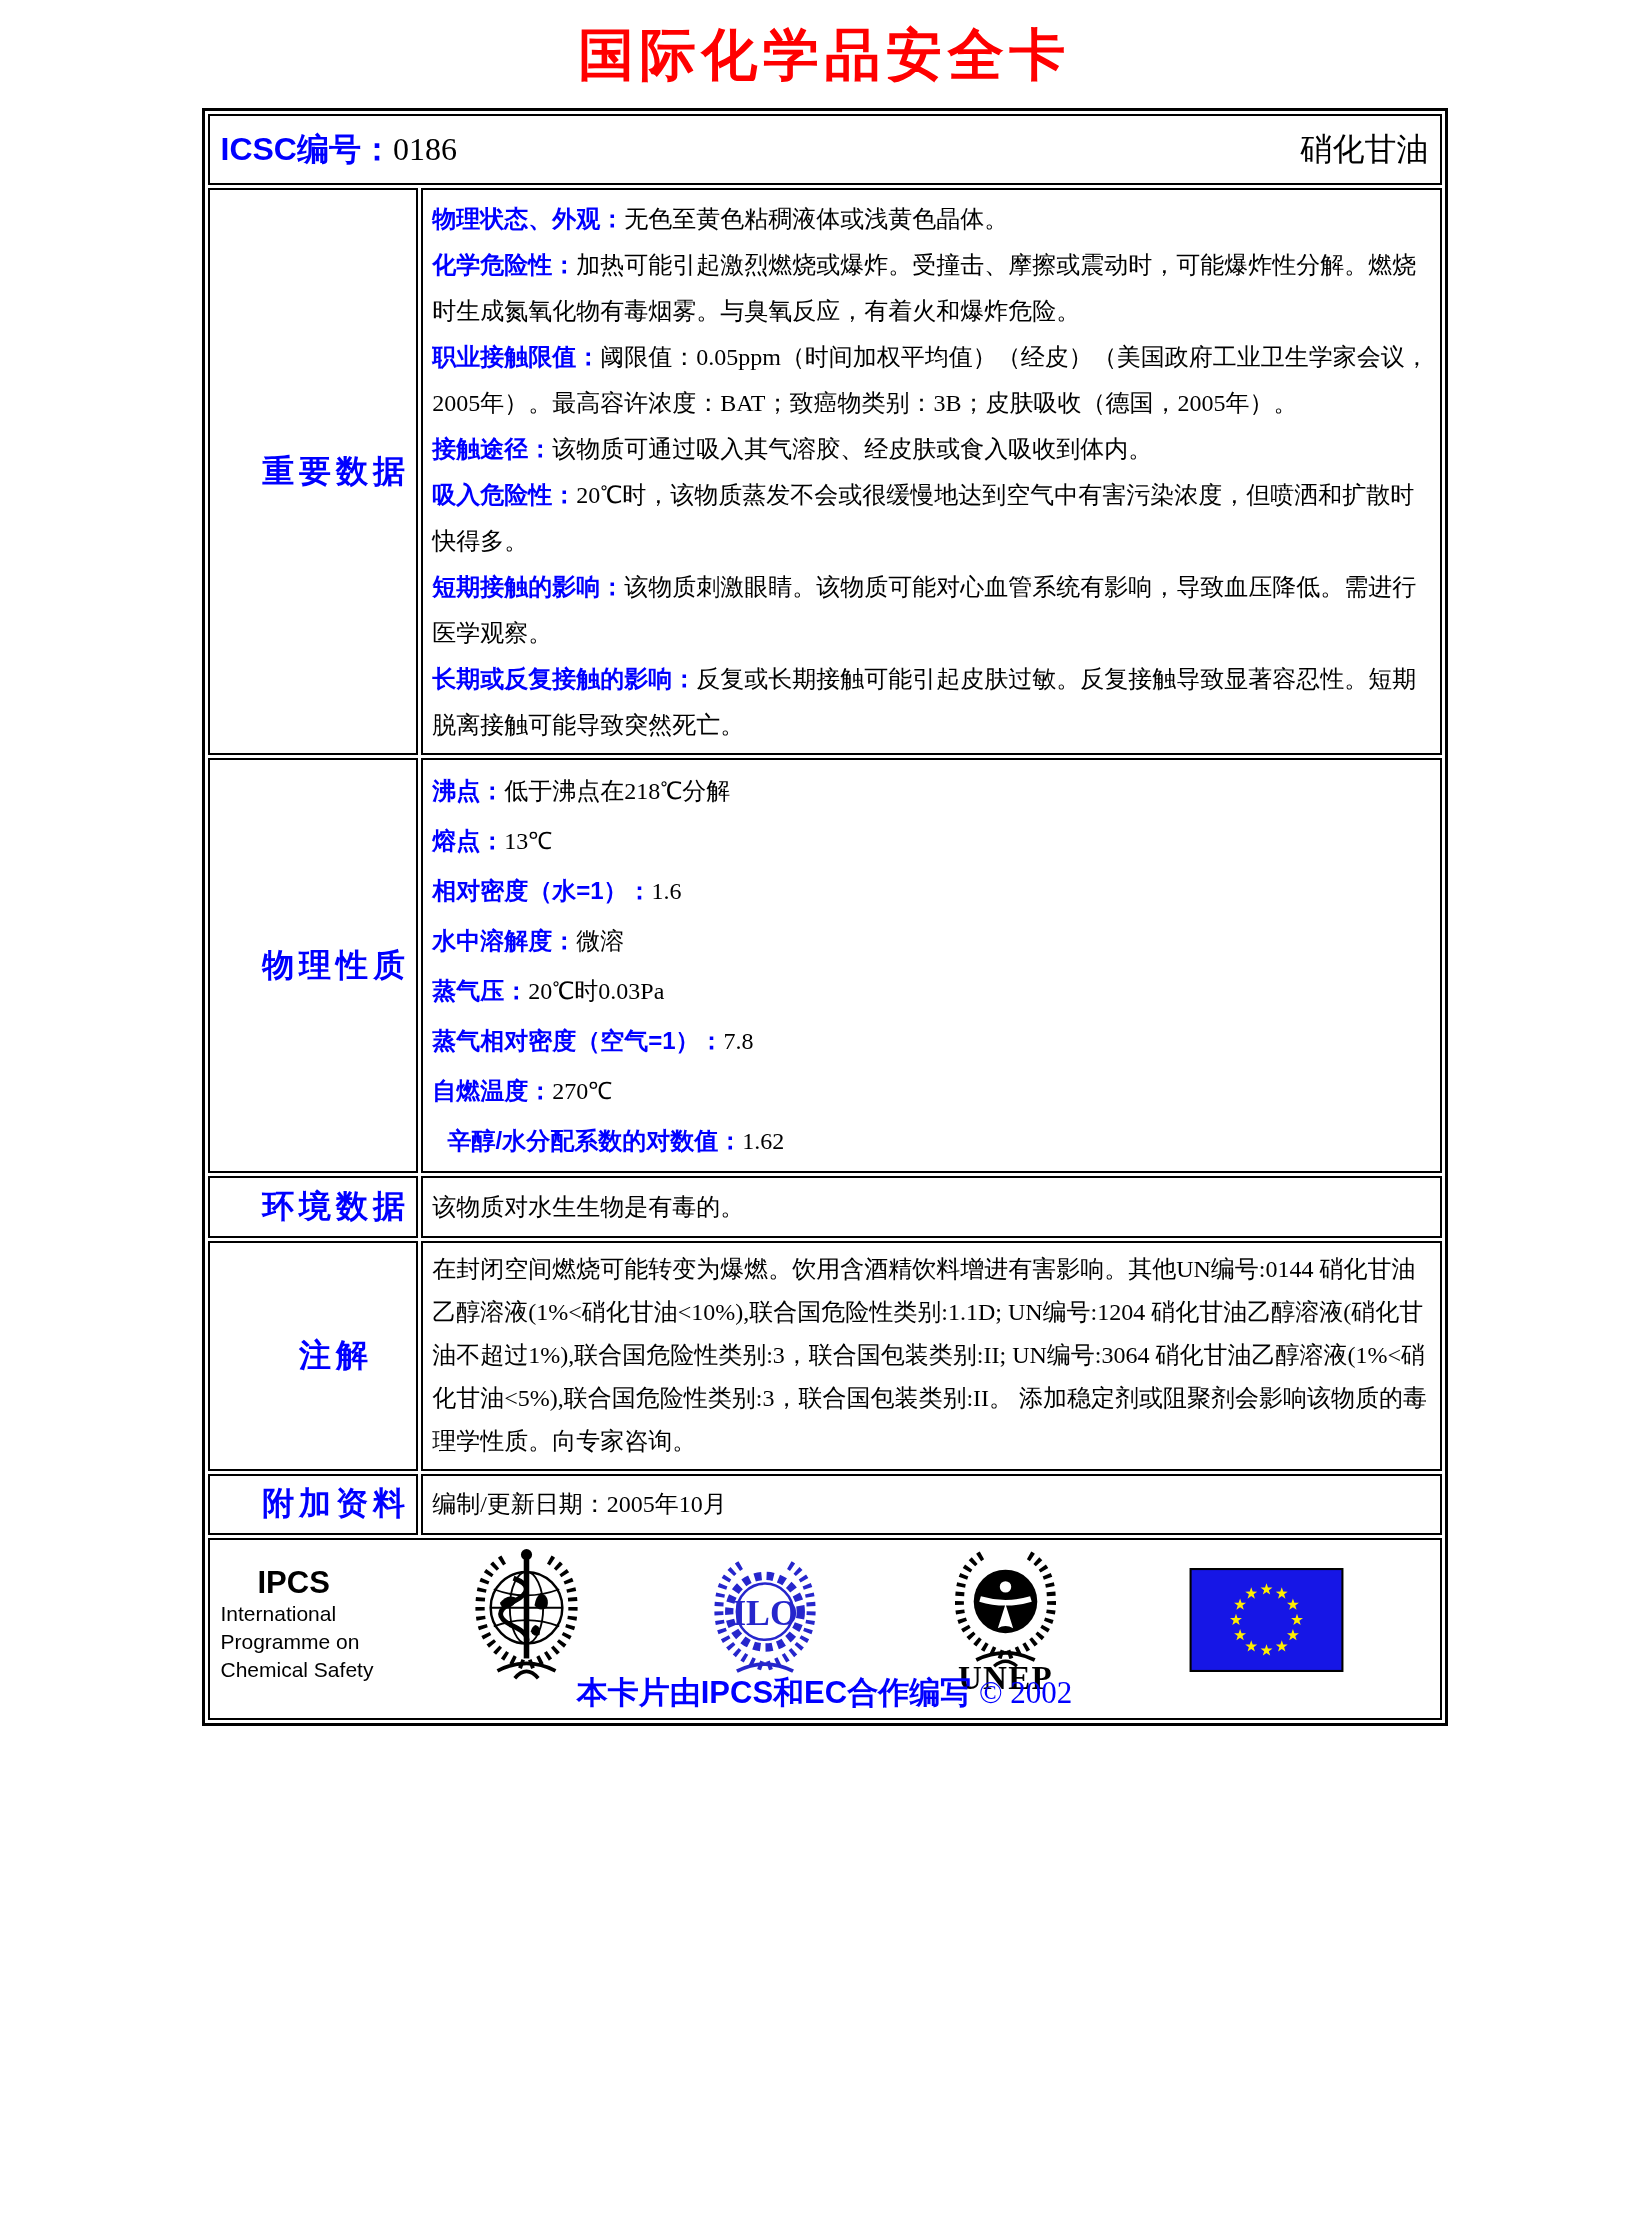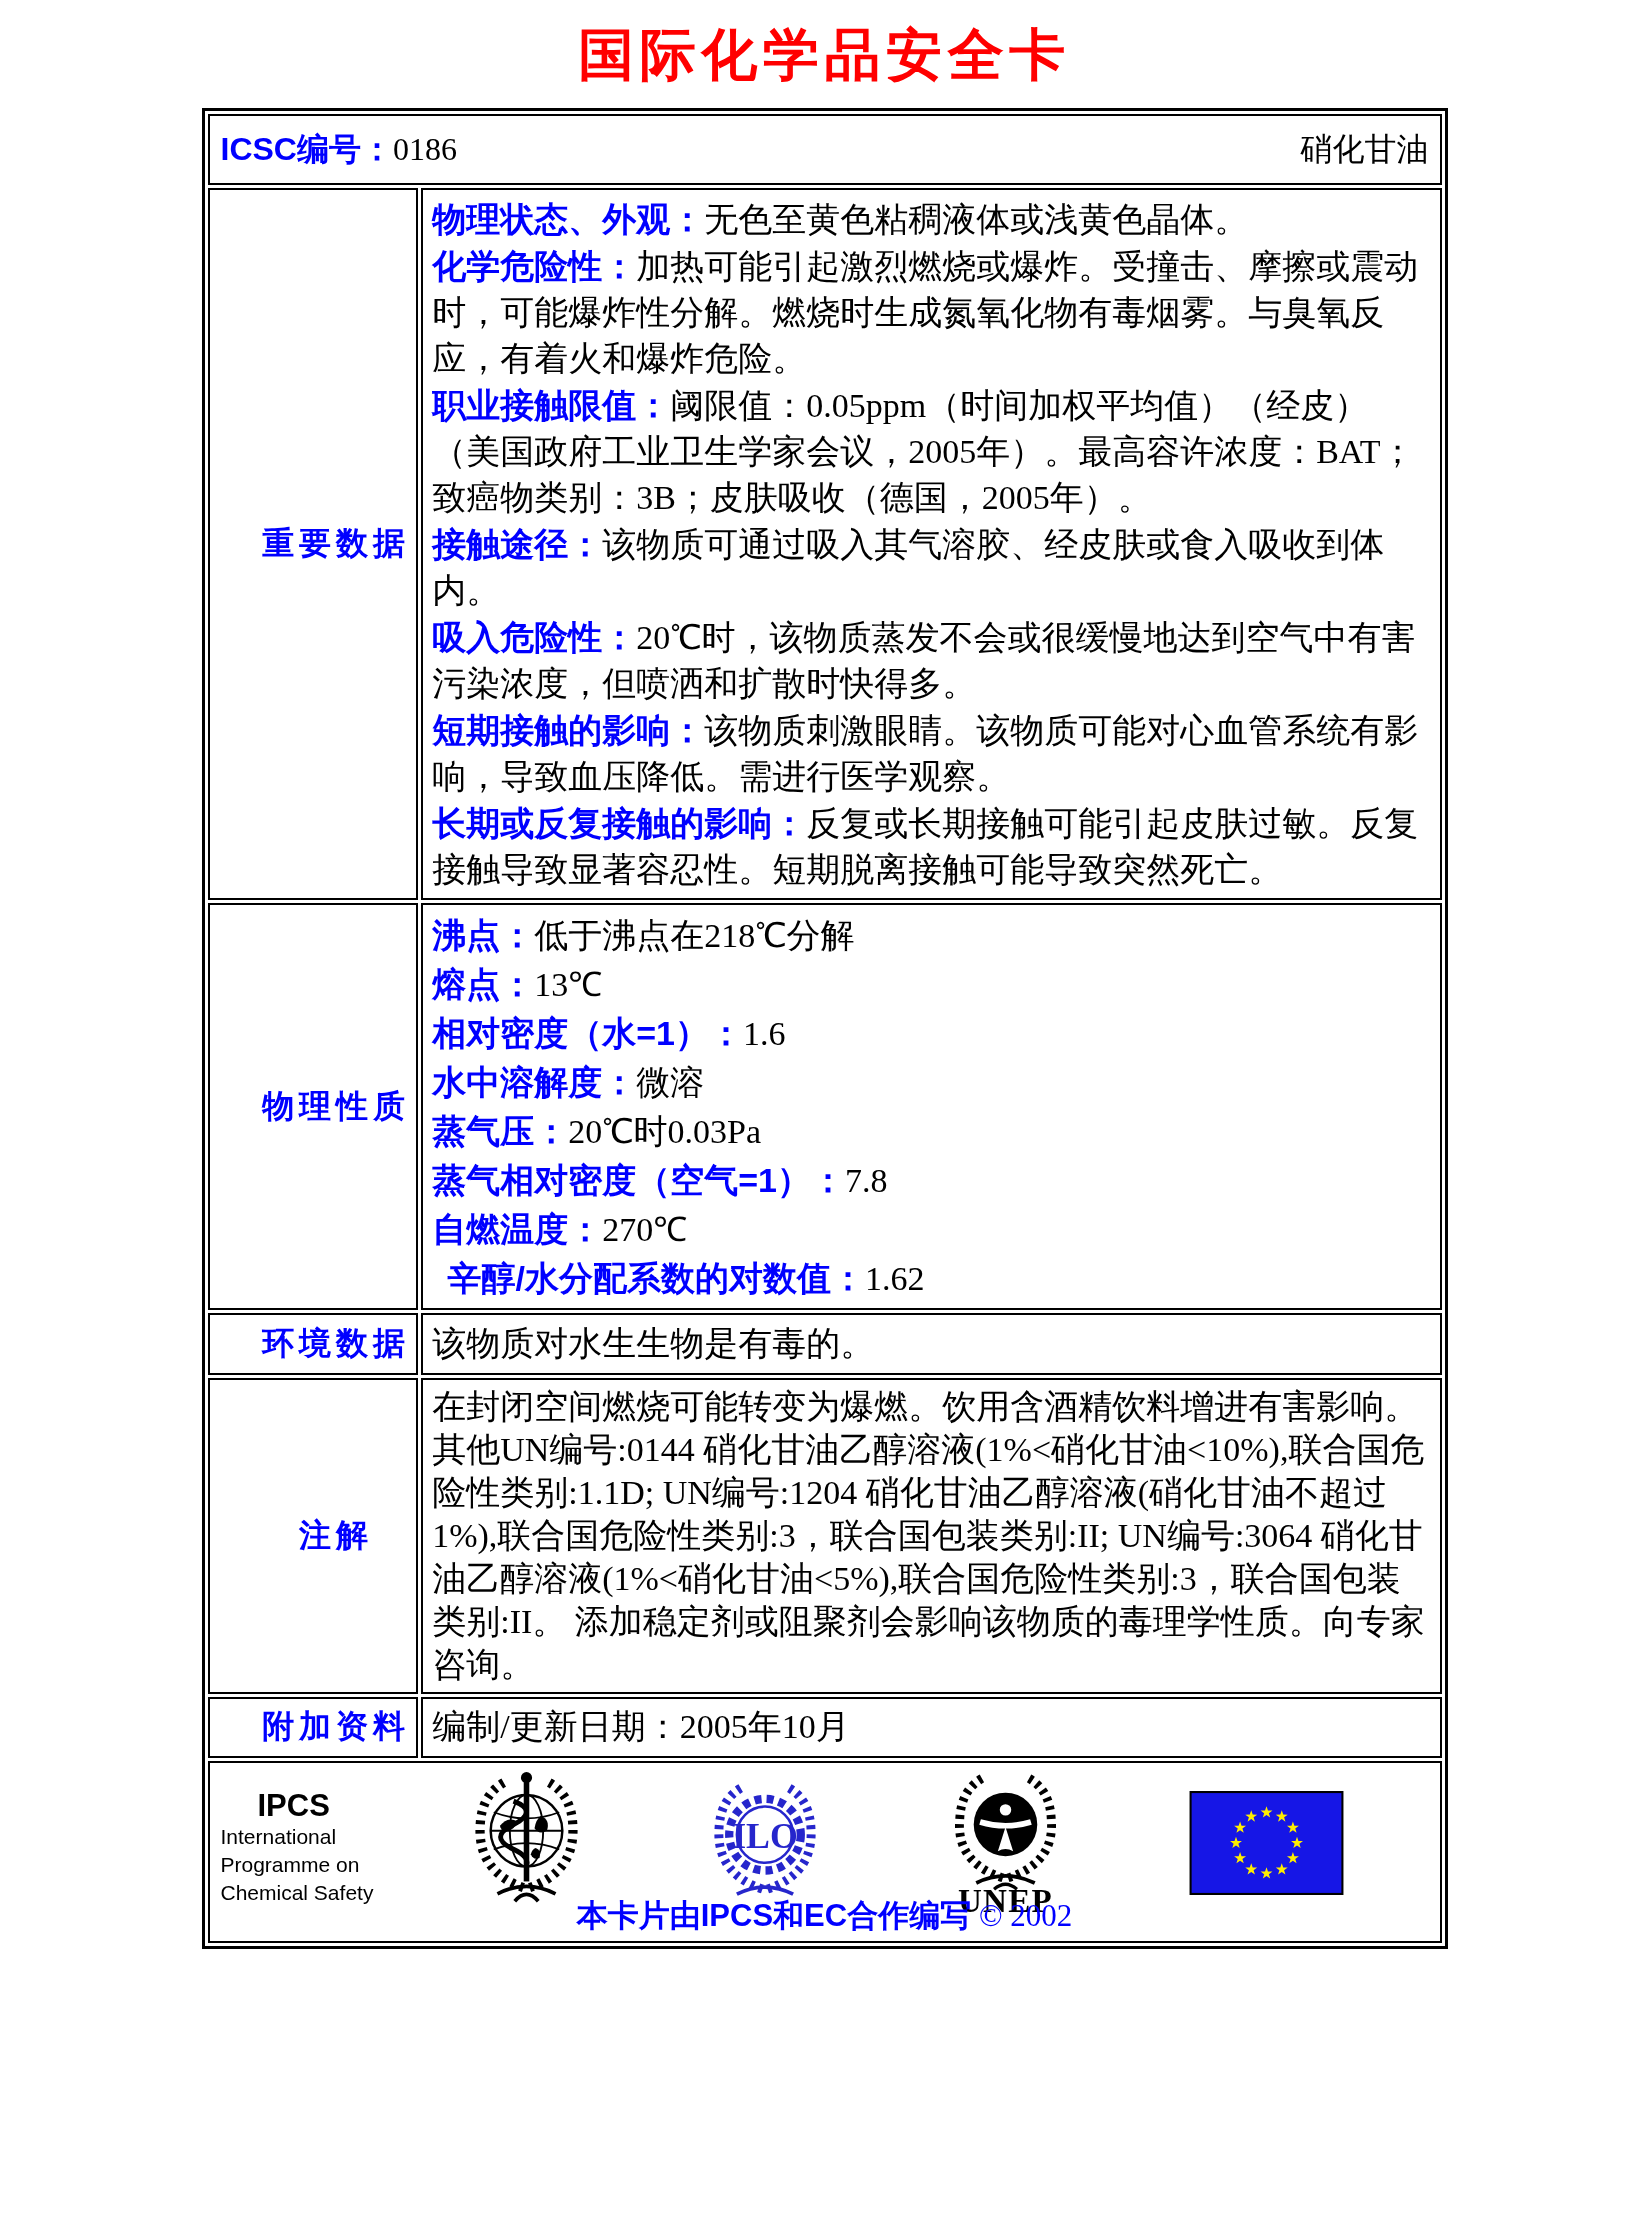--- a/index.html
+++ b/index.html
@@ -16,21 +16,21 @@
     border-collapse:separate;border-spacing:3.5px;
     border:3.5px solid #000;background:#fff;
   }
   td{border:2.1px solid #000;background:#fff;vertical-align:middle;padding-left:48px;}
 
   td.rlabel{
     width:157px;text-align:center;
     color:#0000ff;font-family:"Liberation Sans",sans-serif;
     font-weight:bold;font-size:32px;letter-spacing:4.9px;
   }
-  td.content{padding:5.6px 9.7px;font-size:34px;line-height:46px;}
+  td.content{padding:5.6px 9.7px;font-size:24px;line-height:46px;}
 
   .blabel{color:#0000ff;font-family:"Liberation Sans",sans-serif;font-weight:bold;}
 
   td.header-cell{height:67px;padding:0 11px;}
   .hdr-inner{display:flex;justify-content:space-between;align-items:center;font-size:32px;}
 
   .para{margin:0;}
   td.physical-cell .pline{line-height:49px;}
   .indent-sm{padding-left:15.3px;}
 

